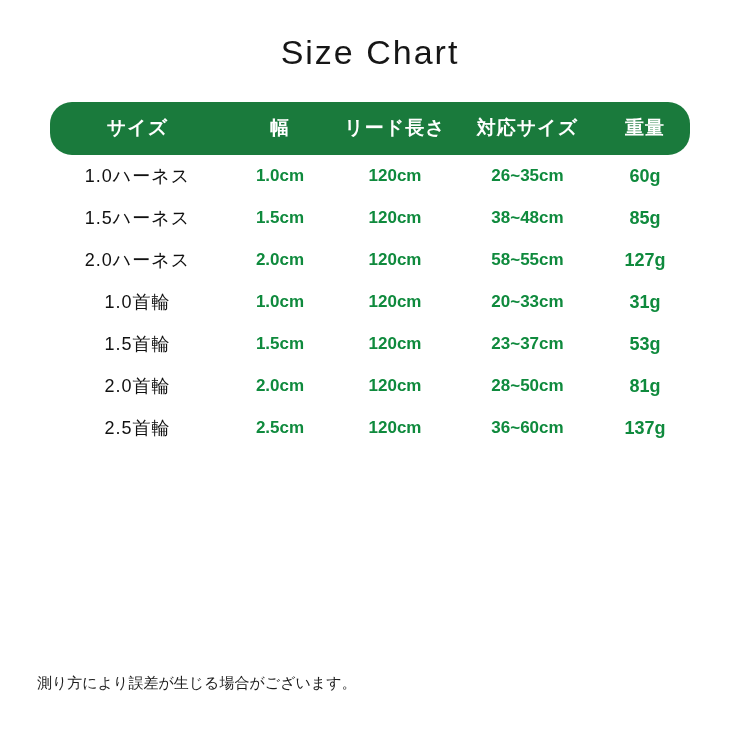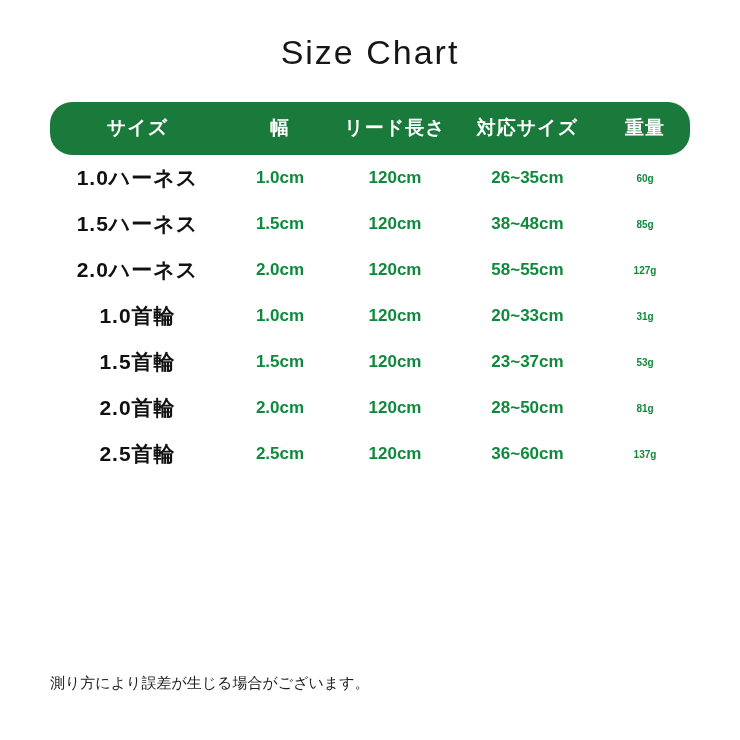--- a/index.html
+++ b/index.html
@@ -57,36 +57,36 @@
   }
   table.size-chart tbody td {
     text-align: center;
     padding: 9px 0 9px 0;
     color: #0f8a3d;
     font-size: 17px;
     font-weight: 700;
   }
   table.size-chart tbody td.label {
     color: #111111;
-    font-size: 21px;
-    font-weight: 700;
+    font-size: 18px;
+    font-weight: 400;
     letter-spacing: 1px;
   }
   table.size-chart tbody td.small {
-    font-size: 10px;
+    font-size: 18px;
   }
   .col-1 { width: 175px; }
   .col-2 { width: 110px; }
   .col-3 { width: 120px; }
   .col-4 { width: 145px; }
   .col-5 { width: 90px; }
 
   .notes {
     position: absolute;
-    left: 50px;
+    left: 37px;
     bottom: 45px;
     font-size: 15px;
     line-height: 1.7;
     color: #1c1c1c;
   }
   .notes div {
     white-space: nowrap;
   }
 </style>
 </head>

